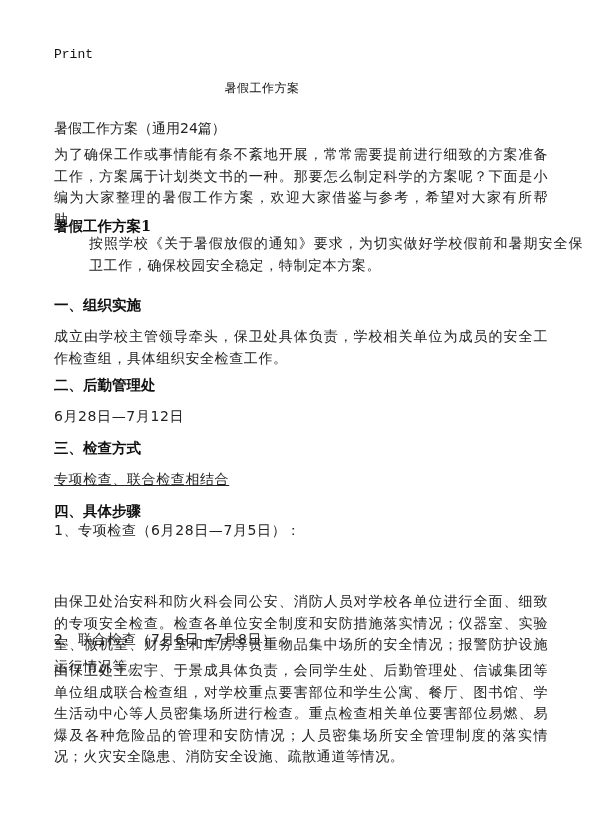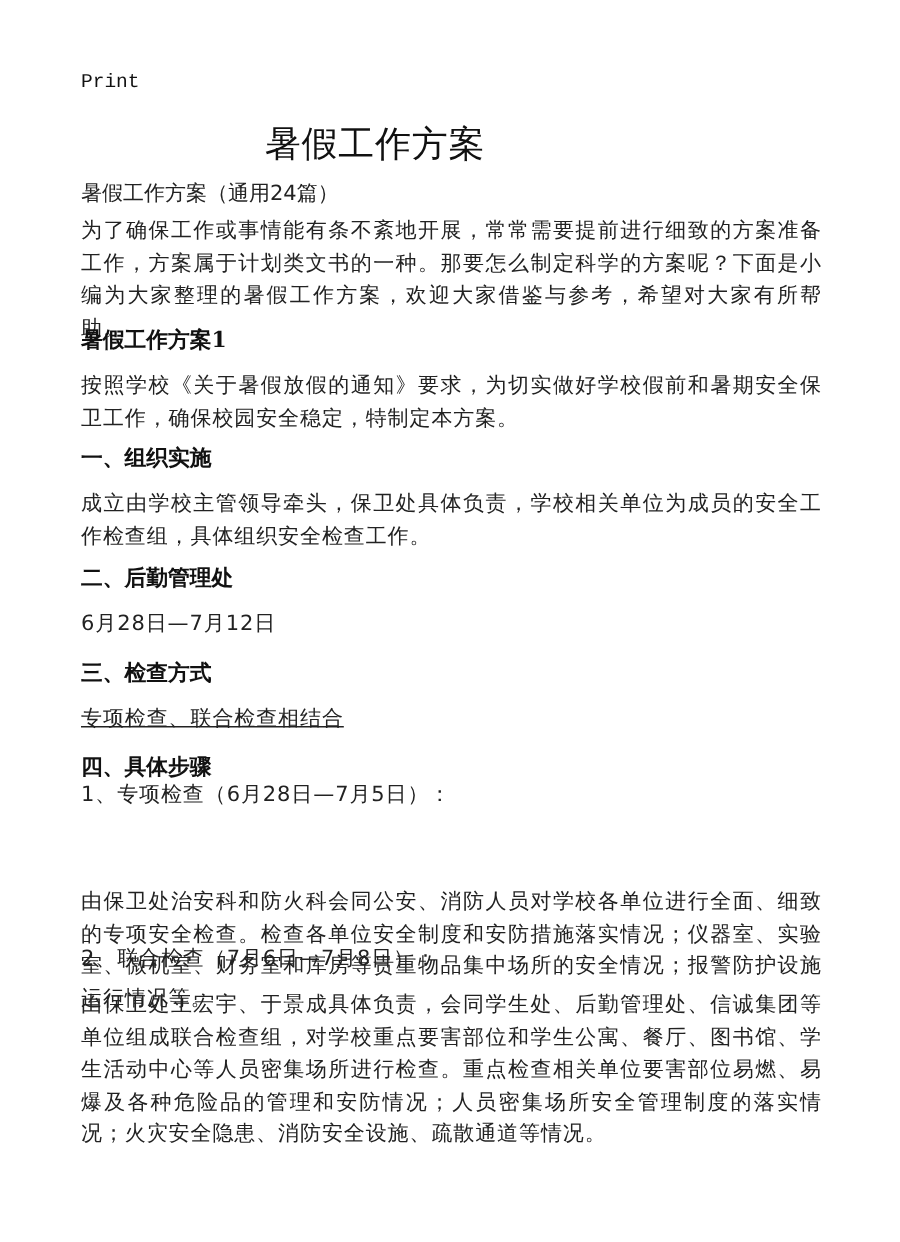--- a/index.html
+++ b/index.html
@@ -1,37 +1,37 @@
 <!DOCTYPE html>
 <html><head>
 <meta charset="utf-8">
 <style>
   html, body { margin:0; padding:0; background:#ffffff; }
   body { width:600px; height:828px; position:relative; overflow:hidden;
          font-family:"DejaVu Sans", "Liberation Sans", sans-serif; color:#222; }
   .print { position:absolute; left:54px; top:47px; font-family:Liberation Mono, monospace; font-size:13px; color:#111; }
-  .title { position:absolute; left:4px; width:492px; top:80px; text-align:center; font-size:24px; color:#111; letter-spacing:0.5px; }
+  .title { position:absolute; left:16px; width:492px; top:80px; text-align:center; font-size:12px; color:#111; letter-spacing:0.5px; }
   .subtitle { position:absolute; left:54px; top:120px; font-size:14px; }
   .para { position:absolute; left:54px; width:494px; font-size:14px; line-height:21.5px; letter-spacing:0.6px; color:#222; text-align:justify; }
   .heading { position:absolute; left:54px; font-size:14.5px; font-weight:bold; color:#111; font-family:"DejaVu Serif", serif; }
 </style>
 </head>
 <body>
 
 <div class="print">Print</div>
 
 <div class="title">暑假工作方案</div>
 
 <div class="subtitle">暑假工作方案（通用24篇）</div>
 
 <div class="para" style="top:144px;">为了确保工作或事情能有条不紊地开展，常常需要提前进行细致的方案准备工作，方案属于计划类文书的一种。那要怎么制定科学的方案呢？下面是小编为大家整理的暑假工作方案，欢迎大家借鉴与参考，希望对大家有所帮助。</div>
 
 <div class="heading" style="top:217px;">暑假工作方案1</div>
 
-<div class="para" style="top:247px;">按照学校《关于暑假放假的通知》要求，为切实做好学校假前和暑期安全保卫工作，确保校园安全稳定，特制定本方案。</div>
+<div class="para" style="top:233px;margin-left:35px;">按照学校《关于暑假放假的通知》要求，为切实做好学校假前和暑期安全保卫工作，确保校园安全稳定，特制定本方案。</div>
 
 <div class="heading" style="top:296px;">一、组织实施</div>
 <div class="para" style="top:326px;">成立由学校主管领导牵头，保卫处具体负责，学校相关单位为成员的安全工作检查组，具体组织安全检查工作。</div>
 
 <div class="heading" style="top:376px;">二、后勤管理处</div>
 <div class="para" style="top:406px;">6月28日—7月12日</div>
 
 <div class="heading" style="top:439px;">三、检查方式</div>
 <div class="para" style="top:469px;text-decoration:underline;">专项检查、联合检查相结合</div>
 

